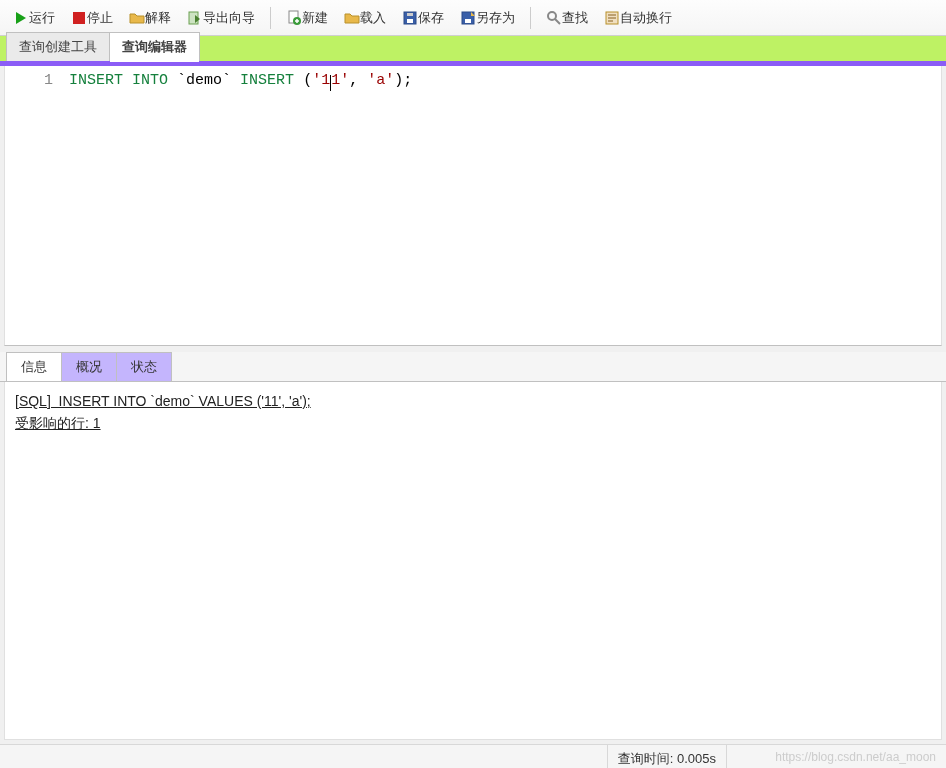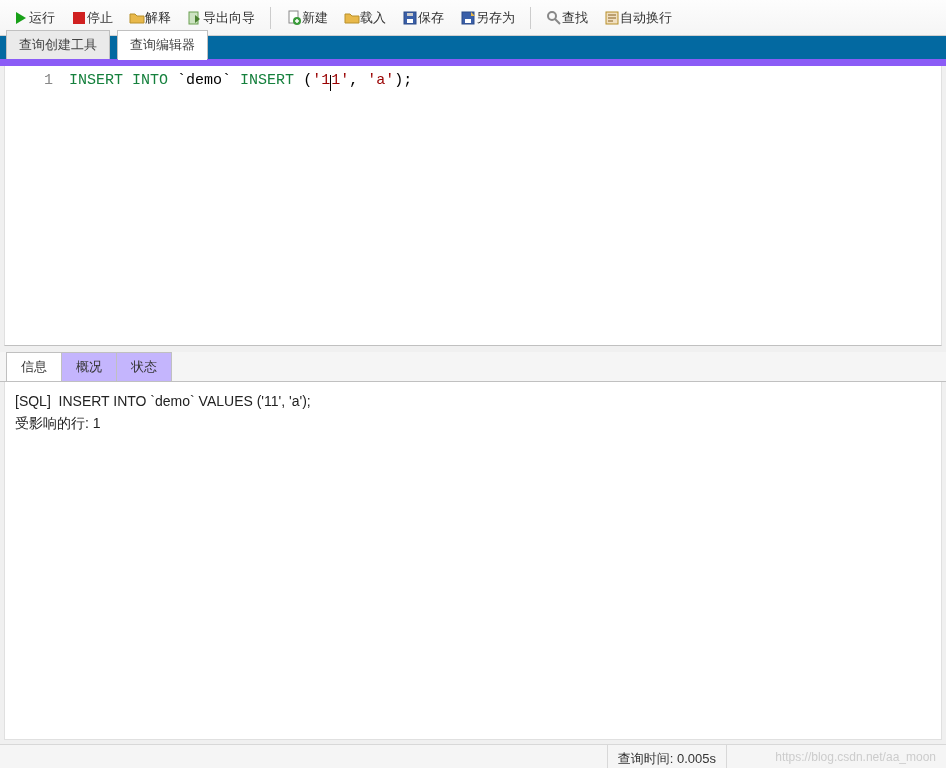--- a/index.html
+++ b/index.html
@@ -34,42 +34,43 @@
 }
 .toolbar-sep {
   width: 1px;
   height: 22px;
   background: #ccc;
   margin: 0 6px;
 }
 .icon16 { width: 16px; height: 16px; display: inline-block; flex-shrink: 0; }
 
 .tab-strip {
-  background: #0369a1;
+  background: #bef264;
   display: flex;
   align-items: flex-end;
   padding: 4px 6px 0 6px;
-  border-bottom: 7px solid #8b5cf6;
-  gap: 8px;
+  border-bottom: 5px solid #8b5cf6;
+  gap: 0;
   height: 30px;
 }
 .tab {
   padding: 5px 12px;
   border: 1px solid #c0c0c0;
   border-bottom: none;
   background: #eaeaea;
   color: #444;
   cursor: pointer;
   position: relative;
   margin-right: -1px;
   font-size: 13px;
 }
 .tab.active {
   background: #fff;
   z-index: 2;
+  font-weight: bold;
 }
 .tab.active::after {
   content: "";
   position: absolute;
   left: 0; right: 0; bottom: -1px;
   height: 2px;
   background: #fff;
 }
 
 .editor-area {
@@ -148,20 +149,21 @@
   background: #fff;
   margin: 0 4px 4px 4px;
   border: 1px solid #e0e0e0;
   border-top: none;
   padding: 8px 10px;
   font-size: 14px;
   line-height: 1.6;
   color: #222;
   position: relative;
   overflow-y: scroll;
+  text-decoration: underline;
 }
 .result-pane div { white-space: pre-wrap; }
 
 .status-bar {
   height: 24px;
   background: #f5f5f5;
   border-top: 1px solid #d8d8d8;
   display: flex;
   align-items: center;
   font-size: 13px;

